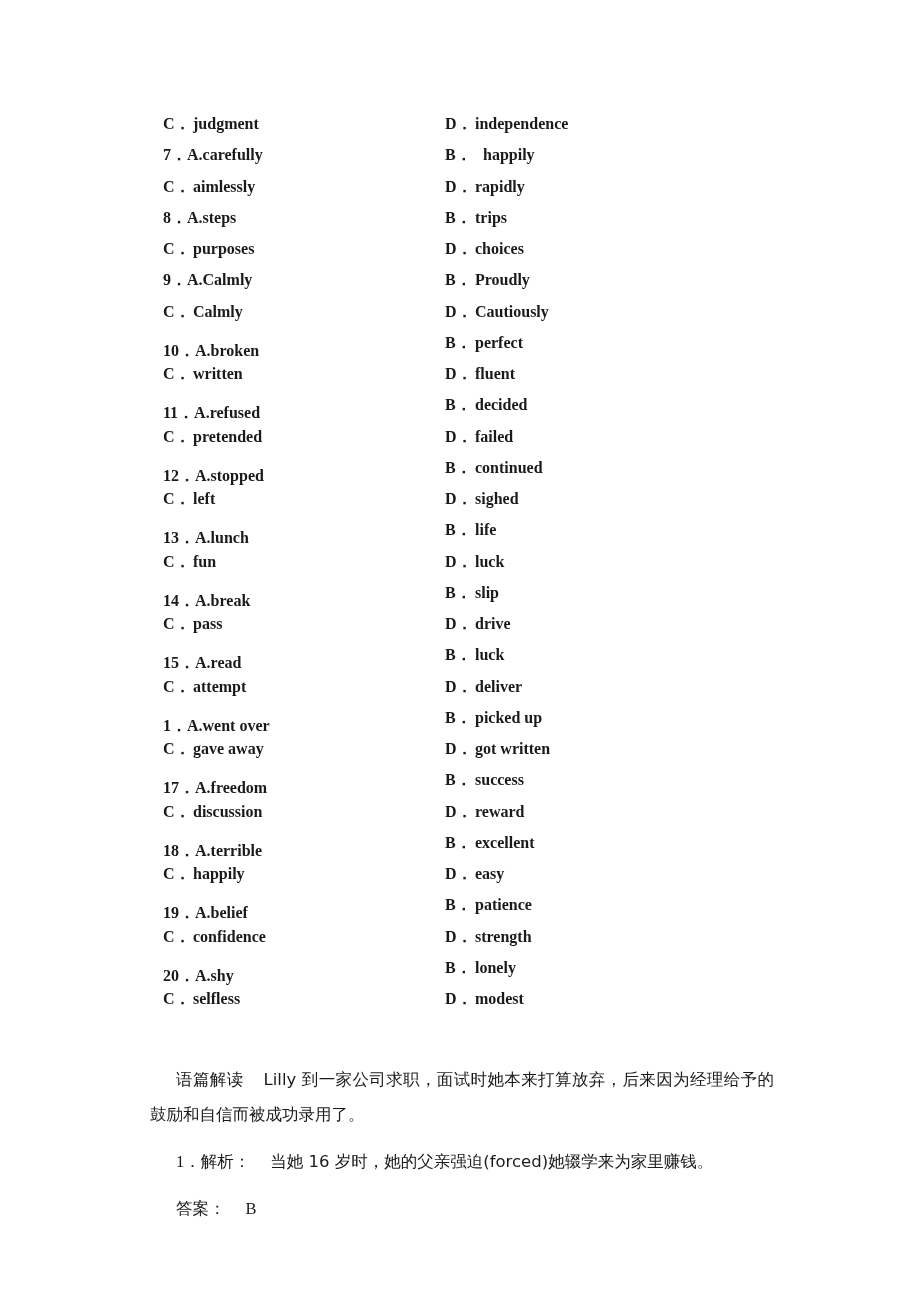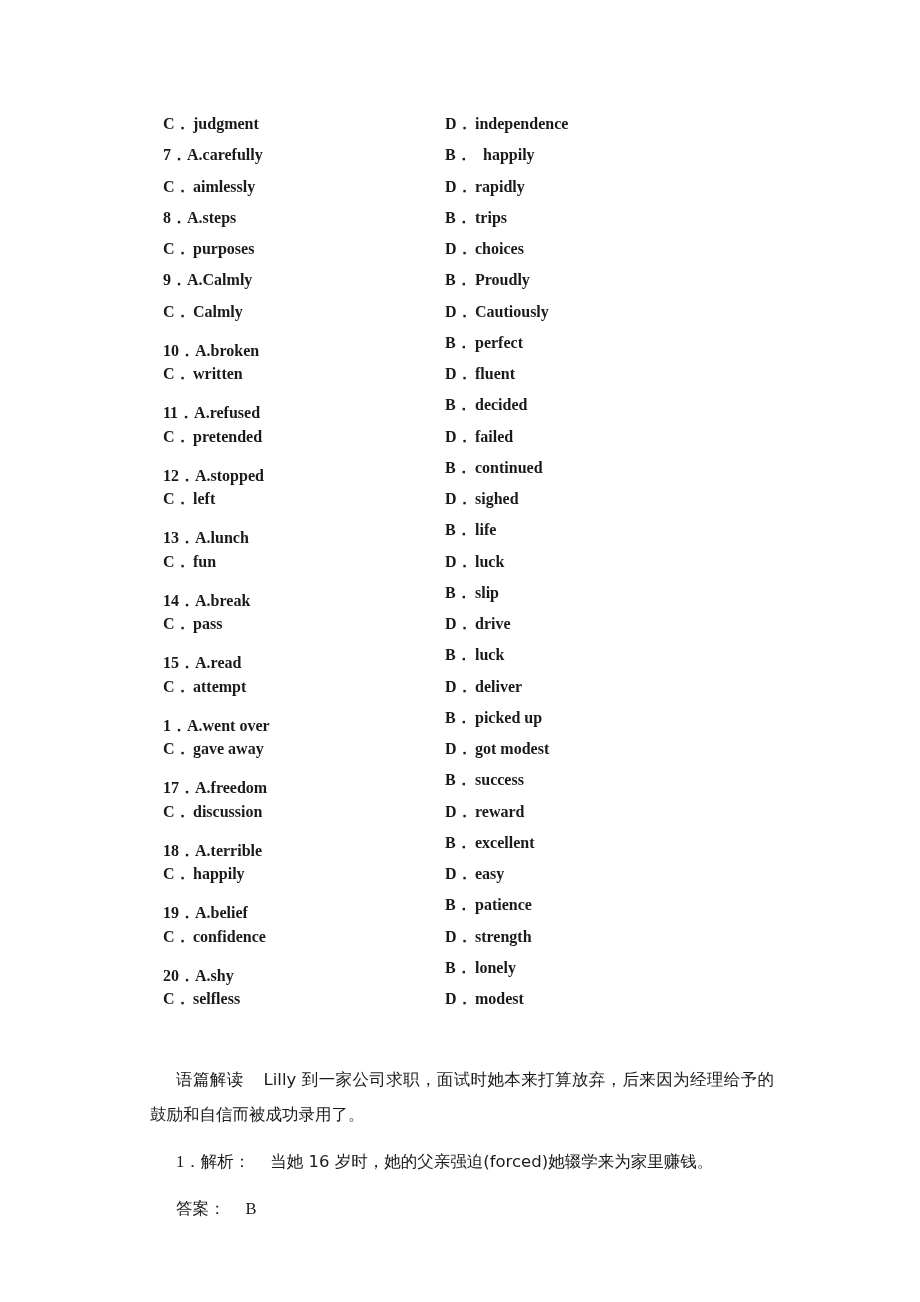--- a/index.html
+++ b/index.html
@@ -182,21 +182,21 @@
       <div class="opt-row">
         <div class="col-left"><span class="lead">C．</span><span class="opt-word">attempt</span></div>
         <div class="col-right"><span class="lead">D．</span><span class="opt-word">deliver</span></div>
       </div>
       <div class="opt-row">
         <div class="col-left"><span class="lead wide">1．A.</span><span class="opt-word">went over</span></div>
         <div class="col-right"><span class="lead">B．</span><span class="opt-word">picked up</span></div>
       </div>
       <div class="opt-row">
         <div class="col-left"><span class="lead">C．</span><span class="opt-word">gave away</span></div>
-        <div class="col-right"><span class="lead">D．</span><span class="opt-word">got modest</span></div>
+        <div class="col-right"><span class="lead">D．</span><span class="opt-word">got written</span></div>
       </div>
       <div class="opt-row">
         <div class="col-left"><span class="lead wide">17．A.</span><span class="opt-word">freedom</span></div>
         <div class="col-right"><span class="lead">B．</span><span class="opt-word">success</span></div>
       </div>
       <div class="opt-row">
         <div class="col-left"><span class="lead">C．</span><span class="opt-word">discussion</span></div>
         <div class="col-right"><span class="lead">D．</span><span class="opt-word">reward</span></div>
       </div>
       <div class="opt-row">

